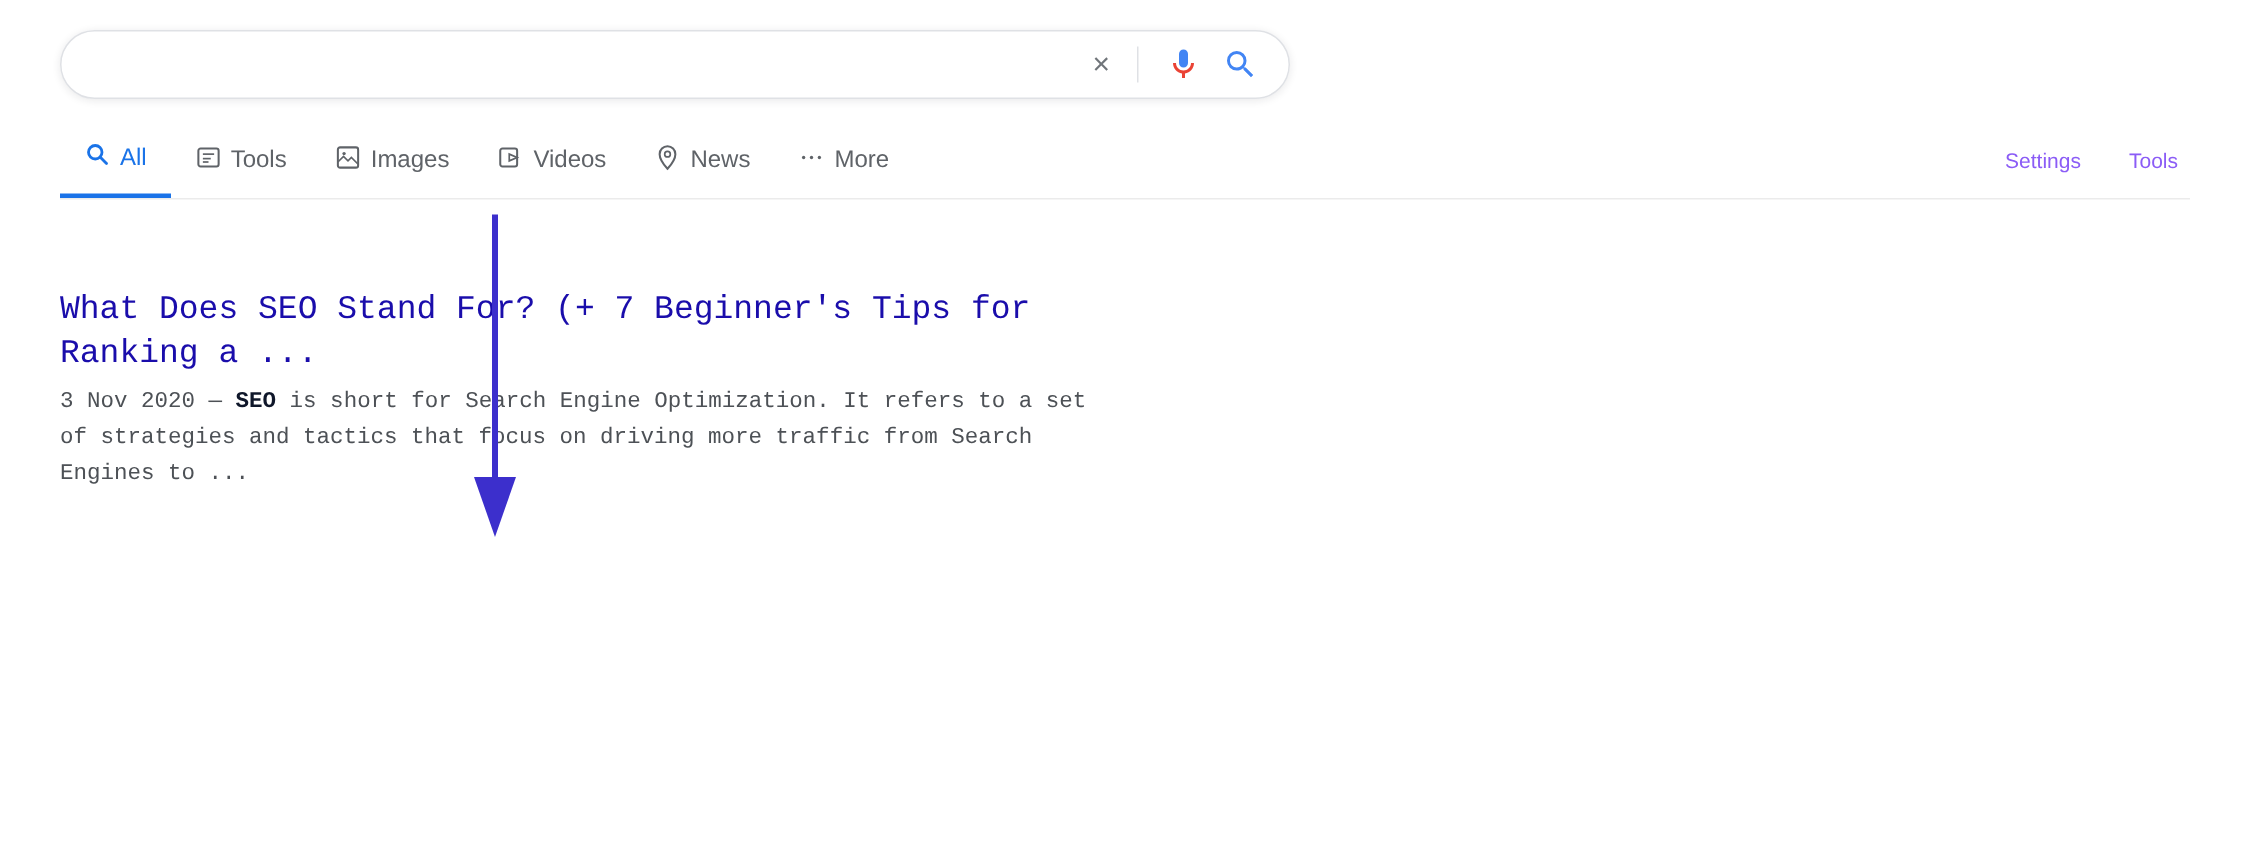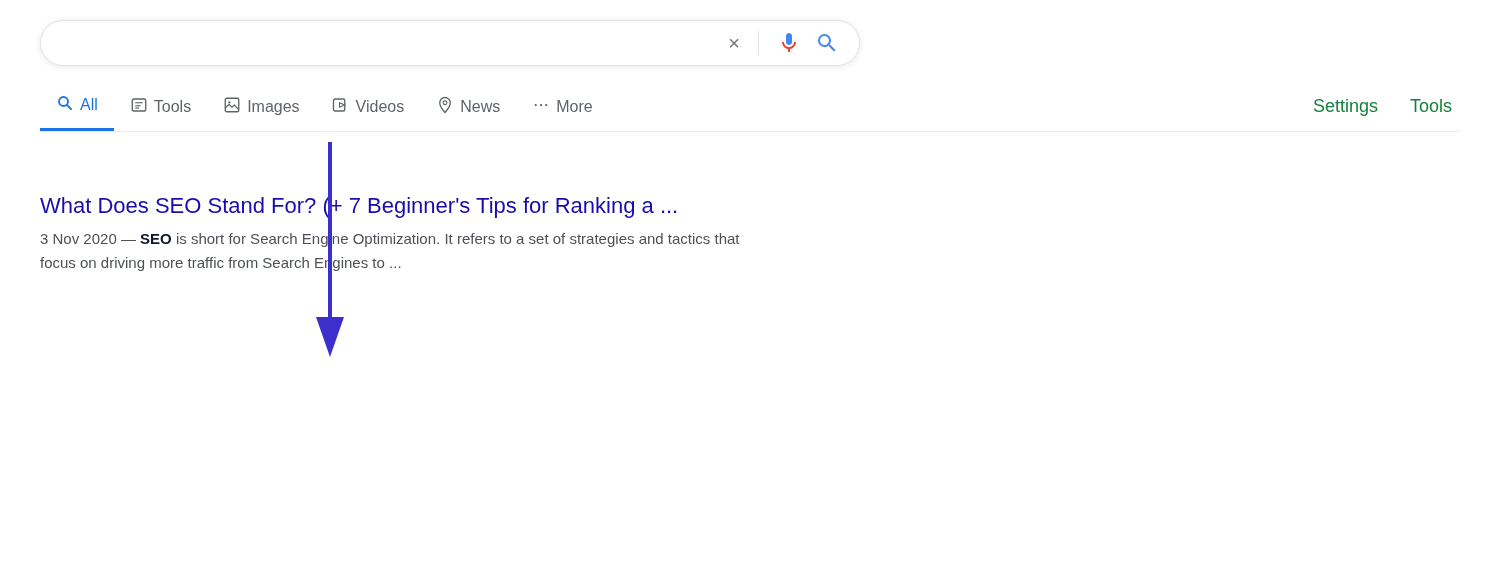--- a/index.html
+++ b/index.html
@@ -103,22 +103,22 @@
     }
 
     .nav-right {
       display: flex;
       gap: 16px;
     }
 
     .nav-right-item {
       padding: 12px 8px;
       cursor: pointer;
-      font-size: 18px;
-      color: #15803d;
+      font-size: 14px;
+      color: #8b5cf6;
     }
 
     .arrow-svg {
       position: absolute;
       left: 250px;
       top: -60px;
       pointer-events: none;
     }
 
     
@@ -241,21 +241,21 @@
     </div>
 
     <div class="nav-spacer"></div>
 
     <div class="nav-right">
       <span class="nav-right-item">Settings</span>
       <span class="nav-right-item">Tools</span>
     </div>
   </nav>
 
-  <div style="position: relative;">
+  <div style="position: relative; font-family: Liberation Mono, monospace;">
 
     <svg class="arrow-svg" width="120" height="220" viewBox="0 0 120 220" style="left: 230px; top: -55px;">
 
       <defs>
         <marker id="arrowhead" markerWidth="10" markerHeight="7" refX="5" refY="3.5" orient="auto">
           <polygon points="0 0, 10 3.5, 0 7" fill="#3c2fcc"></polygon>
         </marker>
       </defs>
       <path d="M60 5 Q60 150 60 200" stroke="#3c2fcc" stroke-width="4" fill="none" marker-end="url(#arrowhead)"></path>
     </svg>

